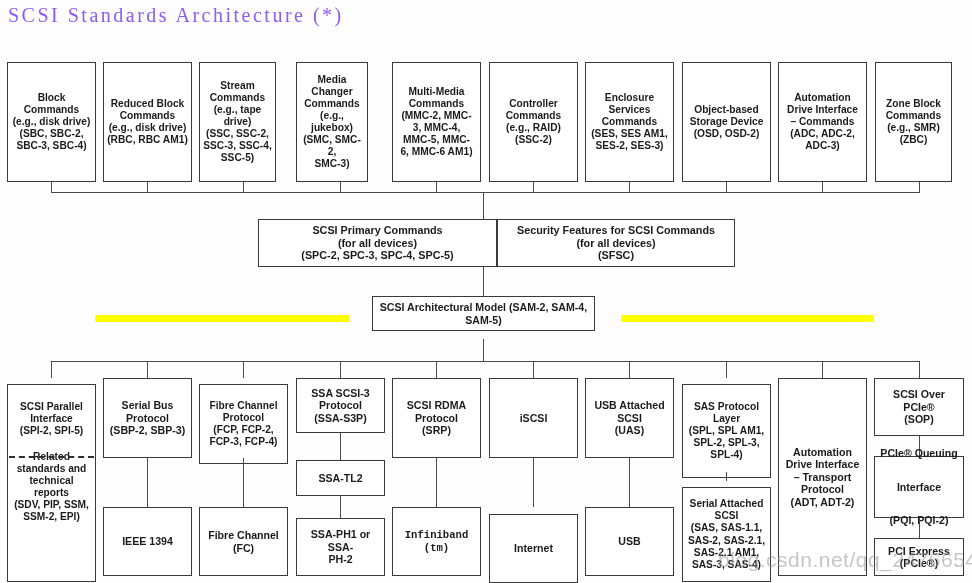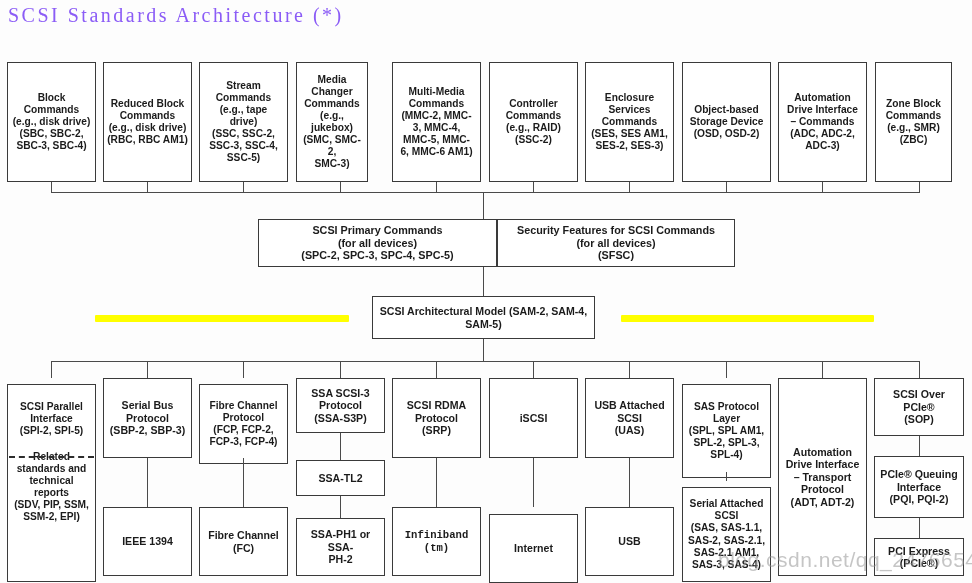--- a/index.html
+++ b/index.html
@@ -84,21 +84,21 @@
     <span class="ln">SBC-3, SBC-4)</span>
   </div>
 
   <div class="box t-row" style="left:103px; top:62px; width:89px; height:120px;">
     <span class="ln">Reduced Block</span>
     <span class="ln">Commands</span>
     <span class="ln">(e.g., disk drive)</span>
     <span class="ln">(RBC, RBC AM1)</span>
   </div>
 
-  <div class="box t-row" style="left:199px; top:62px; width:89px; height:120px;align-items:center;">
+  <div class="box t-row" style="left:199px; top:62px; width:77px; height:120px;align-items:center;">
     <span class="ln">Stream</span>
     <span class="ln">Commands</span>
     <span class="ln">(e.g., tape</span>
     <span class="ln">drive)</span>
     <span class="ln">(SSC,  SSC-2,</span>
     <span class="ln">SSC-3, SSC-4,</span>
     <span class="ln">SSC-5)</span>
   </div>
 
   <div class="box t-row" style="left:296px; top:62px; width:72px; height:120px;">
@@ -176,21 +176,21 @@
     <span class="ln">Security Features for SCSI Commands</span>
     <span class="ln">(for all devices)</span>
     <span class="ln">(SFSC)</span>
   </div>
 
   <div class="vline" style="left:483px; top:267px; height:29px;"></div>
 
   <div class="marker" style="left:95px;  top:315px; width:254px;"></div>
   <div class="marker" style="left:621px; top:315px; width:253px;"></div>
 
-  <div class="box sam" style="left:372px; top:296px; width:223px; height:43px;text-align:center;">
+  <div class="box sam" style="left:372px; top:296px; width:223px; height:35px;text-align:center;">
     <span class="ln">SCSI Architectural Model (SAM-2, SAM-4,</span>
     <span class="ln">SAM-5)</span>
   </div>
 
   <div class="vline" style="left:483px; top:339px; height:23px;"></div>
 
   <div class="hline" style="left:51px; top:361px; width:869px;"></div>
   <div class="vline" style="left:51px;  top:361px; height:17px;"></div>
   <div class="vline" style="left:147px; top:361px; height:17px;"></div>
   <div class="vline" style="left:243px; top:361px; height:17px;"></div>
@@ -304,21 +304,21 @@
     <span class="ln">– Transport</span>
     <span class="ln">Protocol</span>
     <span class="ln">(ADT, ADT-2)</span>
   </div>
 
   <div class="box b-row" style="left:874px; top:378px; width:90px; height:58px;">
     <span class="ln">SCSI Over PCIe®</span>
     <span class="ln">(SOP)</span>
   </div>
   <div class="vline" style="left:919px; top:436px; height:20px;"></div>
-  <div class="box b-row" style="left:874px; top:456px; width:90px; height:62px;">
+  <div class="box b-row" style="left:874px; top:456px; width:90px; height:62px;gap:21px;">
     <span class="ln">PCIe® Queuing</span>
     <span class="ln">Interface</span>
     <span class="ln">(PQI, PQI-2)</span>
   </div>
   <div class="vline" style="left:919px; top:518px; height:20px;"></div>
   <div class="box b-row" style="left:874px; top:538px; width:90px; height:38px;">
     <span class="ln">PCI Express</span>
     <span class="ln">(PCIe®)</span>
   </div>
 

